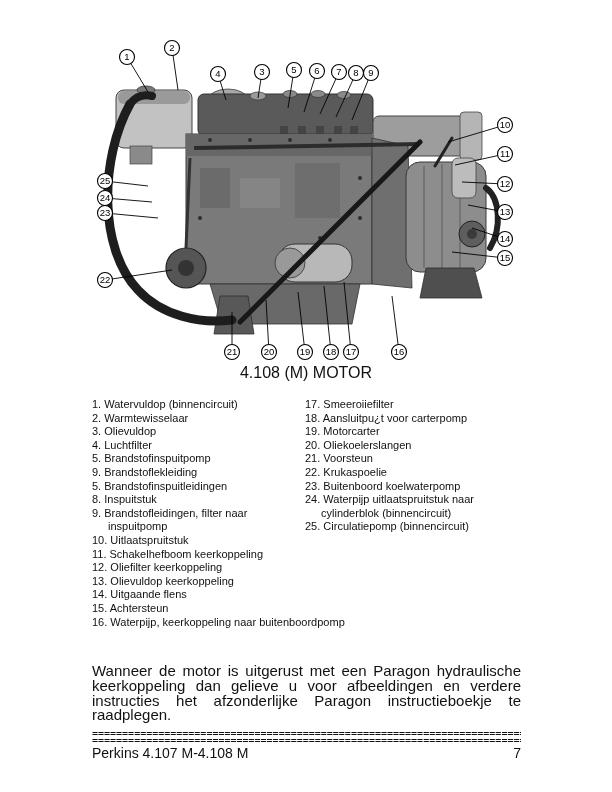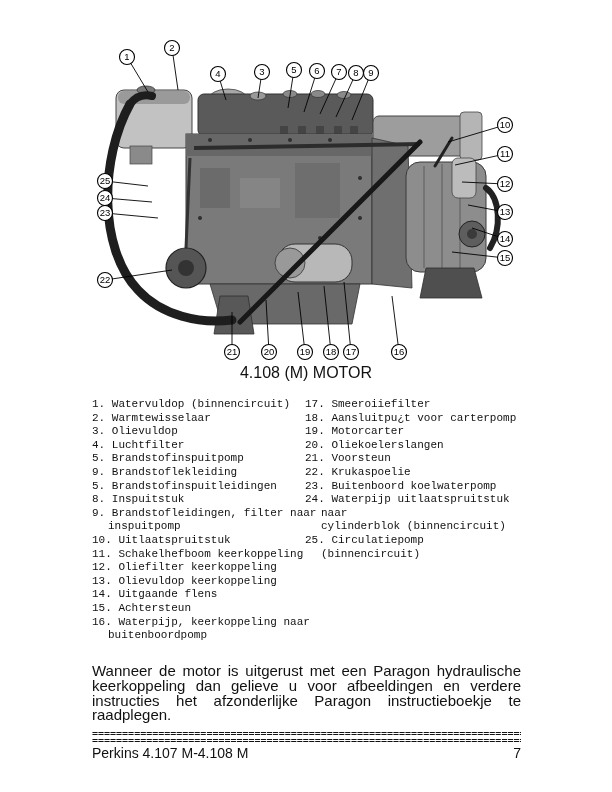--- a/index.html
+++ b/index.html
@@ -6,21 +6,21 @@
   .page{
     position:relative;width:612px;height:792px;background:#ffffff;
     font-family:"Liberation Sans",sans-serif;color:#111111;overflow:hidden;
   }
   .diagram{position:absolute;left:90px;top:38px;width:432px;height:332px;}
   .diagram svg{display:block;}
   .caption{position:absolute;left:90px;top:364px;width:432px;text-align:center;font-size:16px;}
   .col{position:absolute;top:398px;font-size:11px;line-height:13.6px;}
   .col-left{left:92px;width:302px;}
   .col-right{left:305px;width:218px;}
-  .part-item{padding-left:16px;text-indent:-16px;white-space:pre-line;font-family:Liberation Mono, monospace;}
+  .part-item{padding-left:16px;text-indent:-16px;white-space:pre-line;}
   .note{position:absolute;left:92px;top:664px;width:429px;margin:0;font-size:15px;line-height:14.8px;text-align:justify;}
   .divider{
     position:absolute;left:92px;top:731px;width:429px;height:14px;overflow:hidden;
     font-family:"DejaVu Sans Mono",monospace;font-size:10px;line-height:6.8px;color:#111;
     white-space:nowrap;
   }
   .footer{position:absolute;left:92px;top:745px;width:429px;font-size:14px;display:flex;justify-content:space-between;}
   
   .leader{stroke:#000;stroke-width:0.9;}
   .co-circle{fill:#fff;stroke:#000;stroke-width:1.1;}

